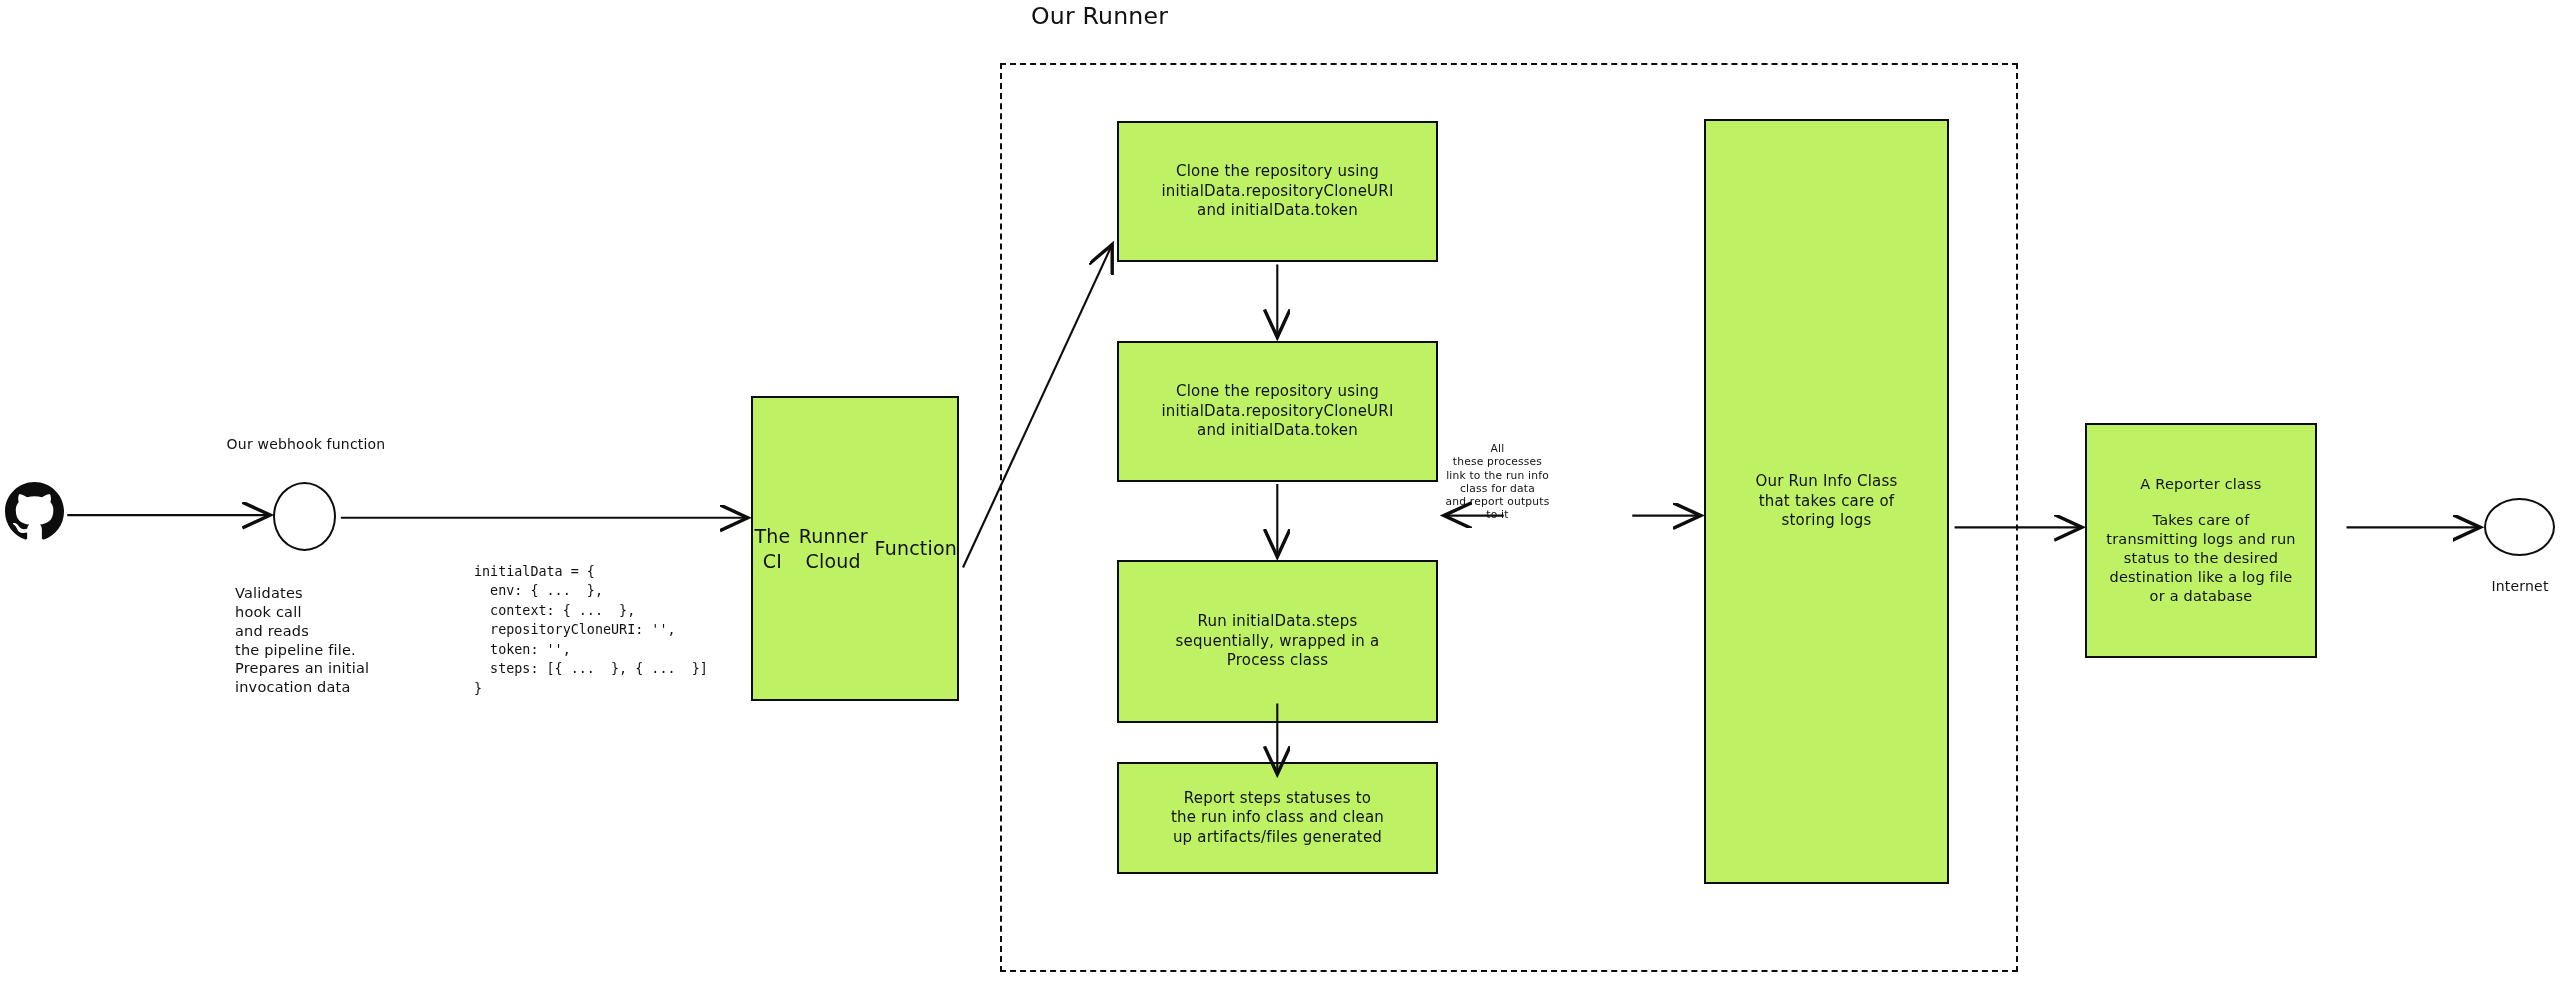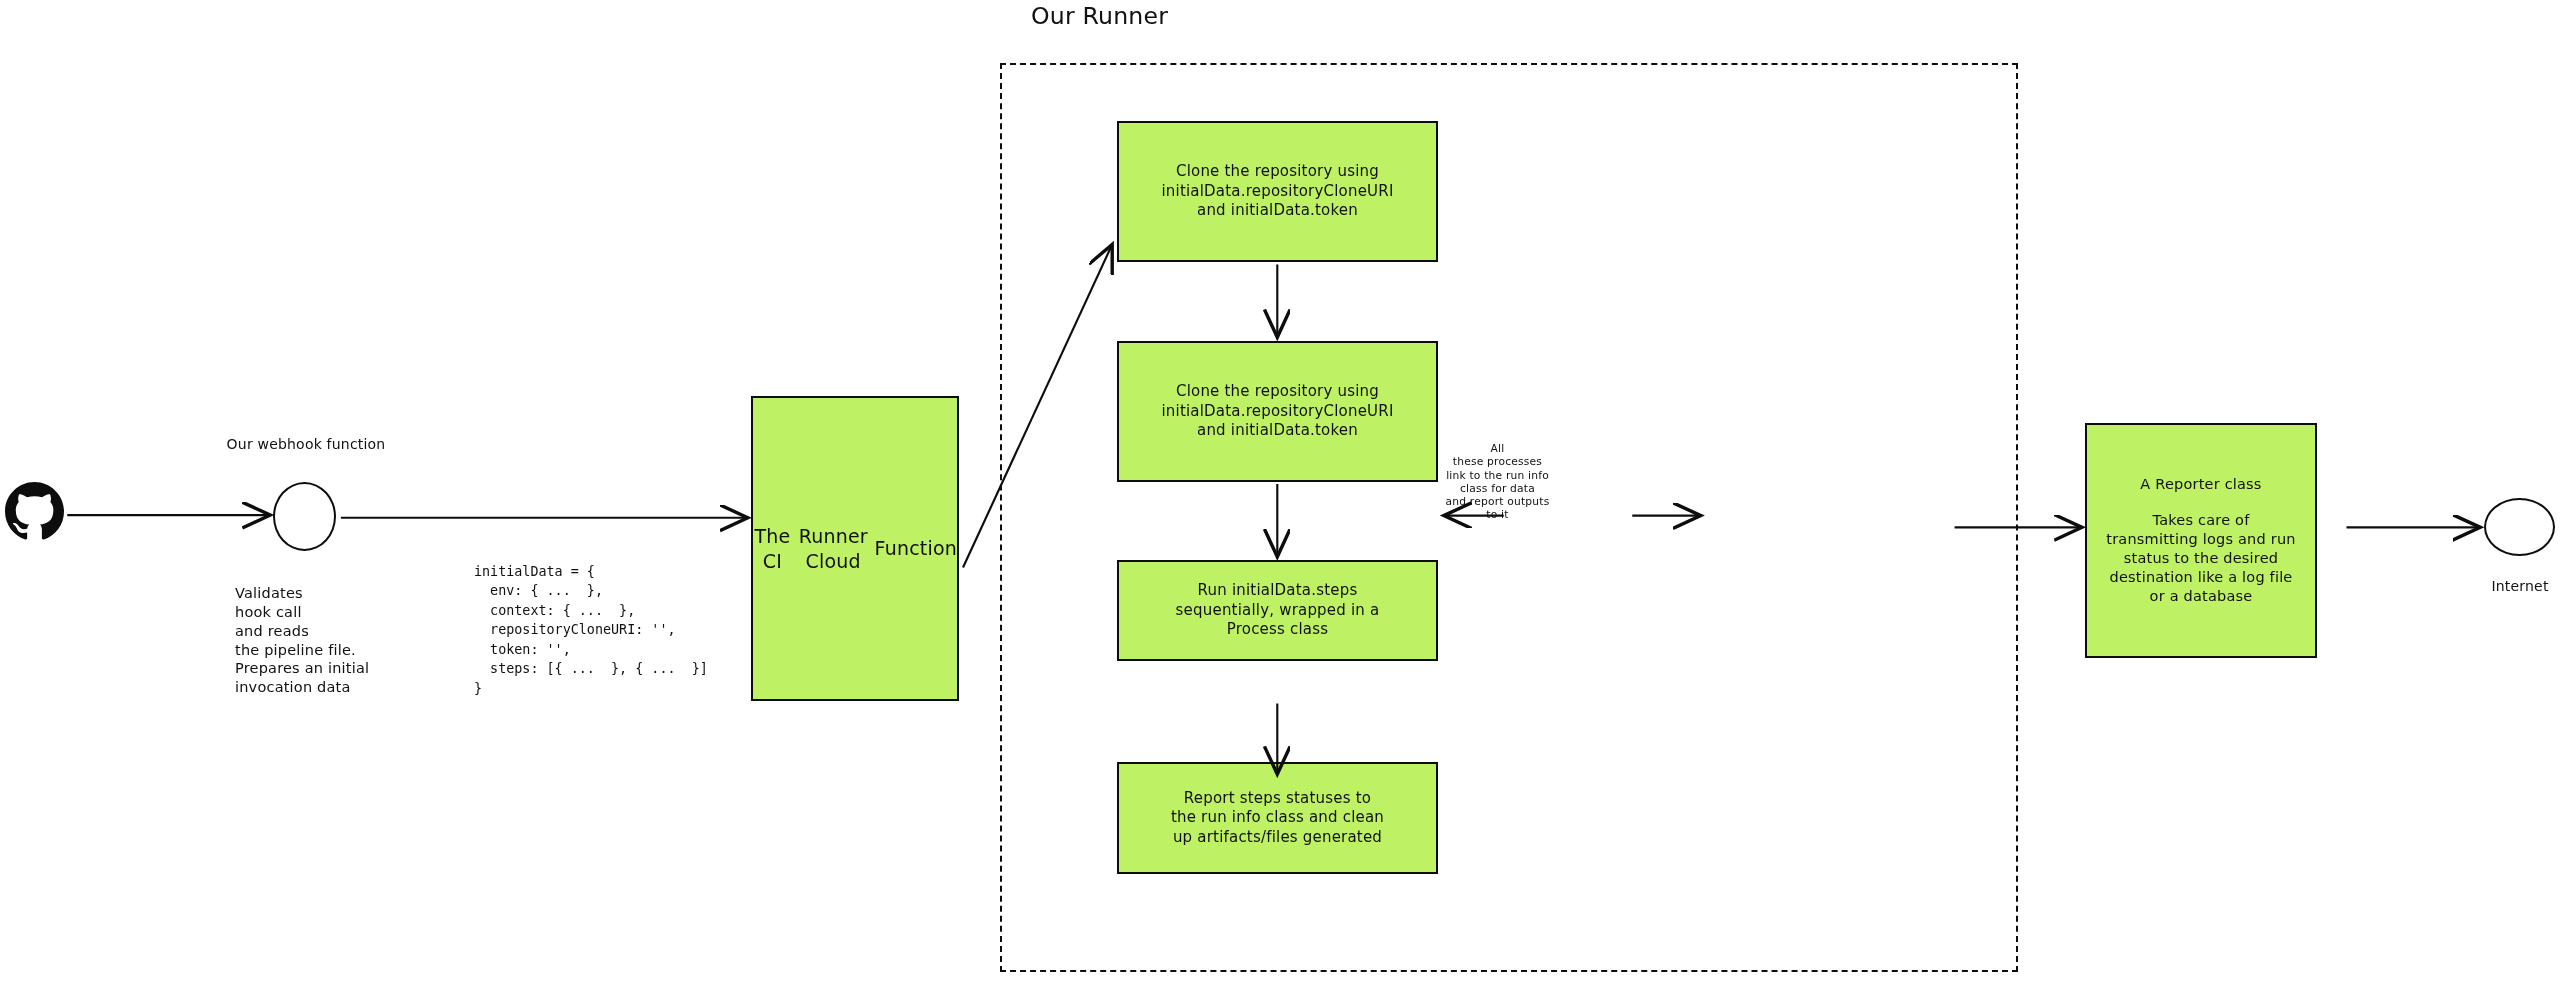--- a/index.html
+++ b/index.html
@@ -132,41 +132,46 @@
     <div>initialData.repositoryCloneURI</div>
     <div>and initialData.token</div>
   </div>
 
   <div class="node box handwriting" style="left:1117px; top:341px; width:321px; height:141px; flex-direction:column; font-size:15px;">
     <div>Clone the repository using</div>
     <div>initialData.repositoryCloneURI</div>
     <div>and initialData.token</div>
   </div>
 
-  <div class="node box handwriting" style="left:1117px; top:560px; width:321px; height:101px; flex-direction:column; font-size:15px;">
+  <div class="node box handwriting" style="left:1117px; top:560px; width:321px; height:163px; flex-direction:column; font-size:15px;">
     <div>Run initialData.steps</div>
     <div>sequentially, wrapped in a</div>
     <div>Process class</div>
   </div>
 
   <div class="node box handwriting" style="left:1117px; top:762px; width:321px; height:112px; flex-direction:column; font-size:15px;">
     <div>Report steps statuses to</div>
     <div>the run info class and clean</div>
     <div>up artifacts/files generated</div>
   </div>
 
   <div class="label-free handwriting" style="left:1409px; top:442px; width:177px; font-size:10.7px; line-height:1.24;">
     <div>All</div>
     <div>these processes</div>
     <div>link to the run info</div>
     <div>class for data</div>
     <div>and report outputs</div>
     <div>to it</div>
   </div>
 
+  <div class="node box handwriting" style="left:1704px; top:119px; width:245px; height:765px; flex-direction:column; font-size:15px;">
+    <div>Our Run Info Class</div>
+    <div>that takes care of</div>
+    <div>storing logs</div>
+  </div>
 
   <div class="node box handwriting" style="left:2085px; top:423px; width:232px; height:235px; flex-direction:column; font-size:14.5px;">
     <div style="margin-bottom:17px;">A Reporter class</div>
     <div>Takes care of</div>
     <div>transmitting logs and run</div>
     <div>status to the desired</div>
     <div>destination like a log file</div>
     <div>or a database</div>
   </div>
 

